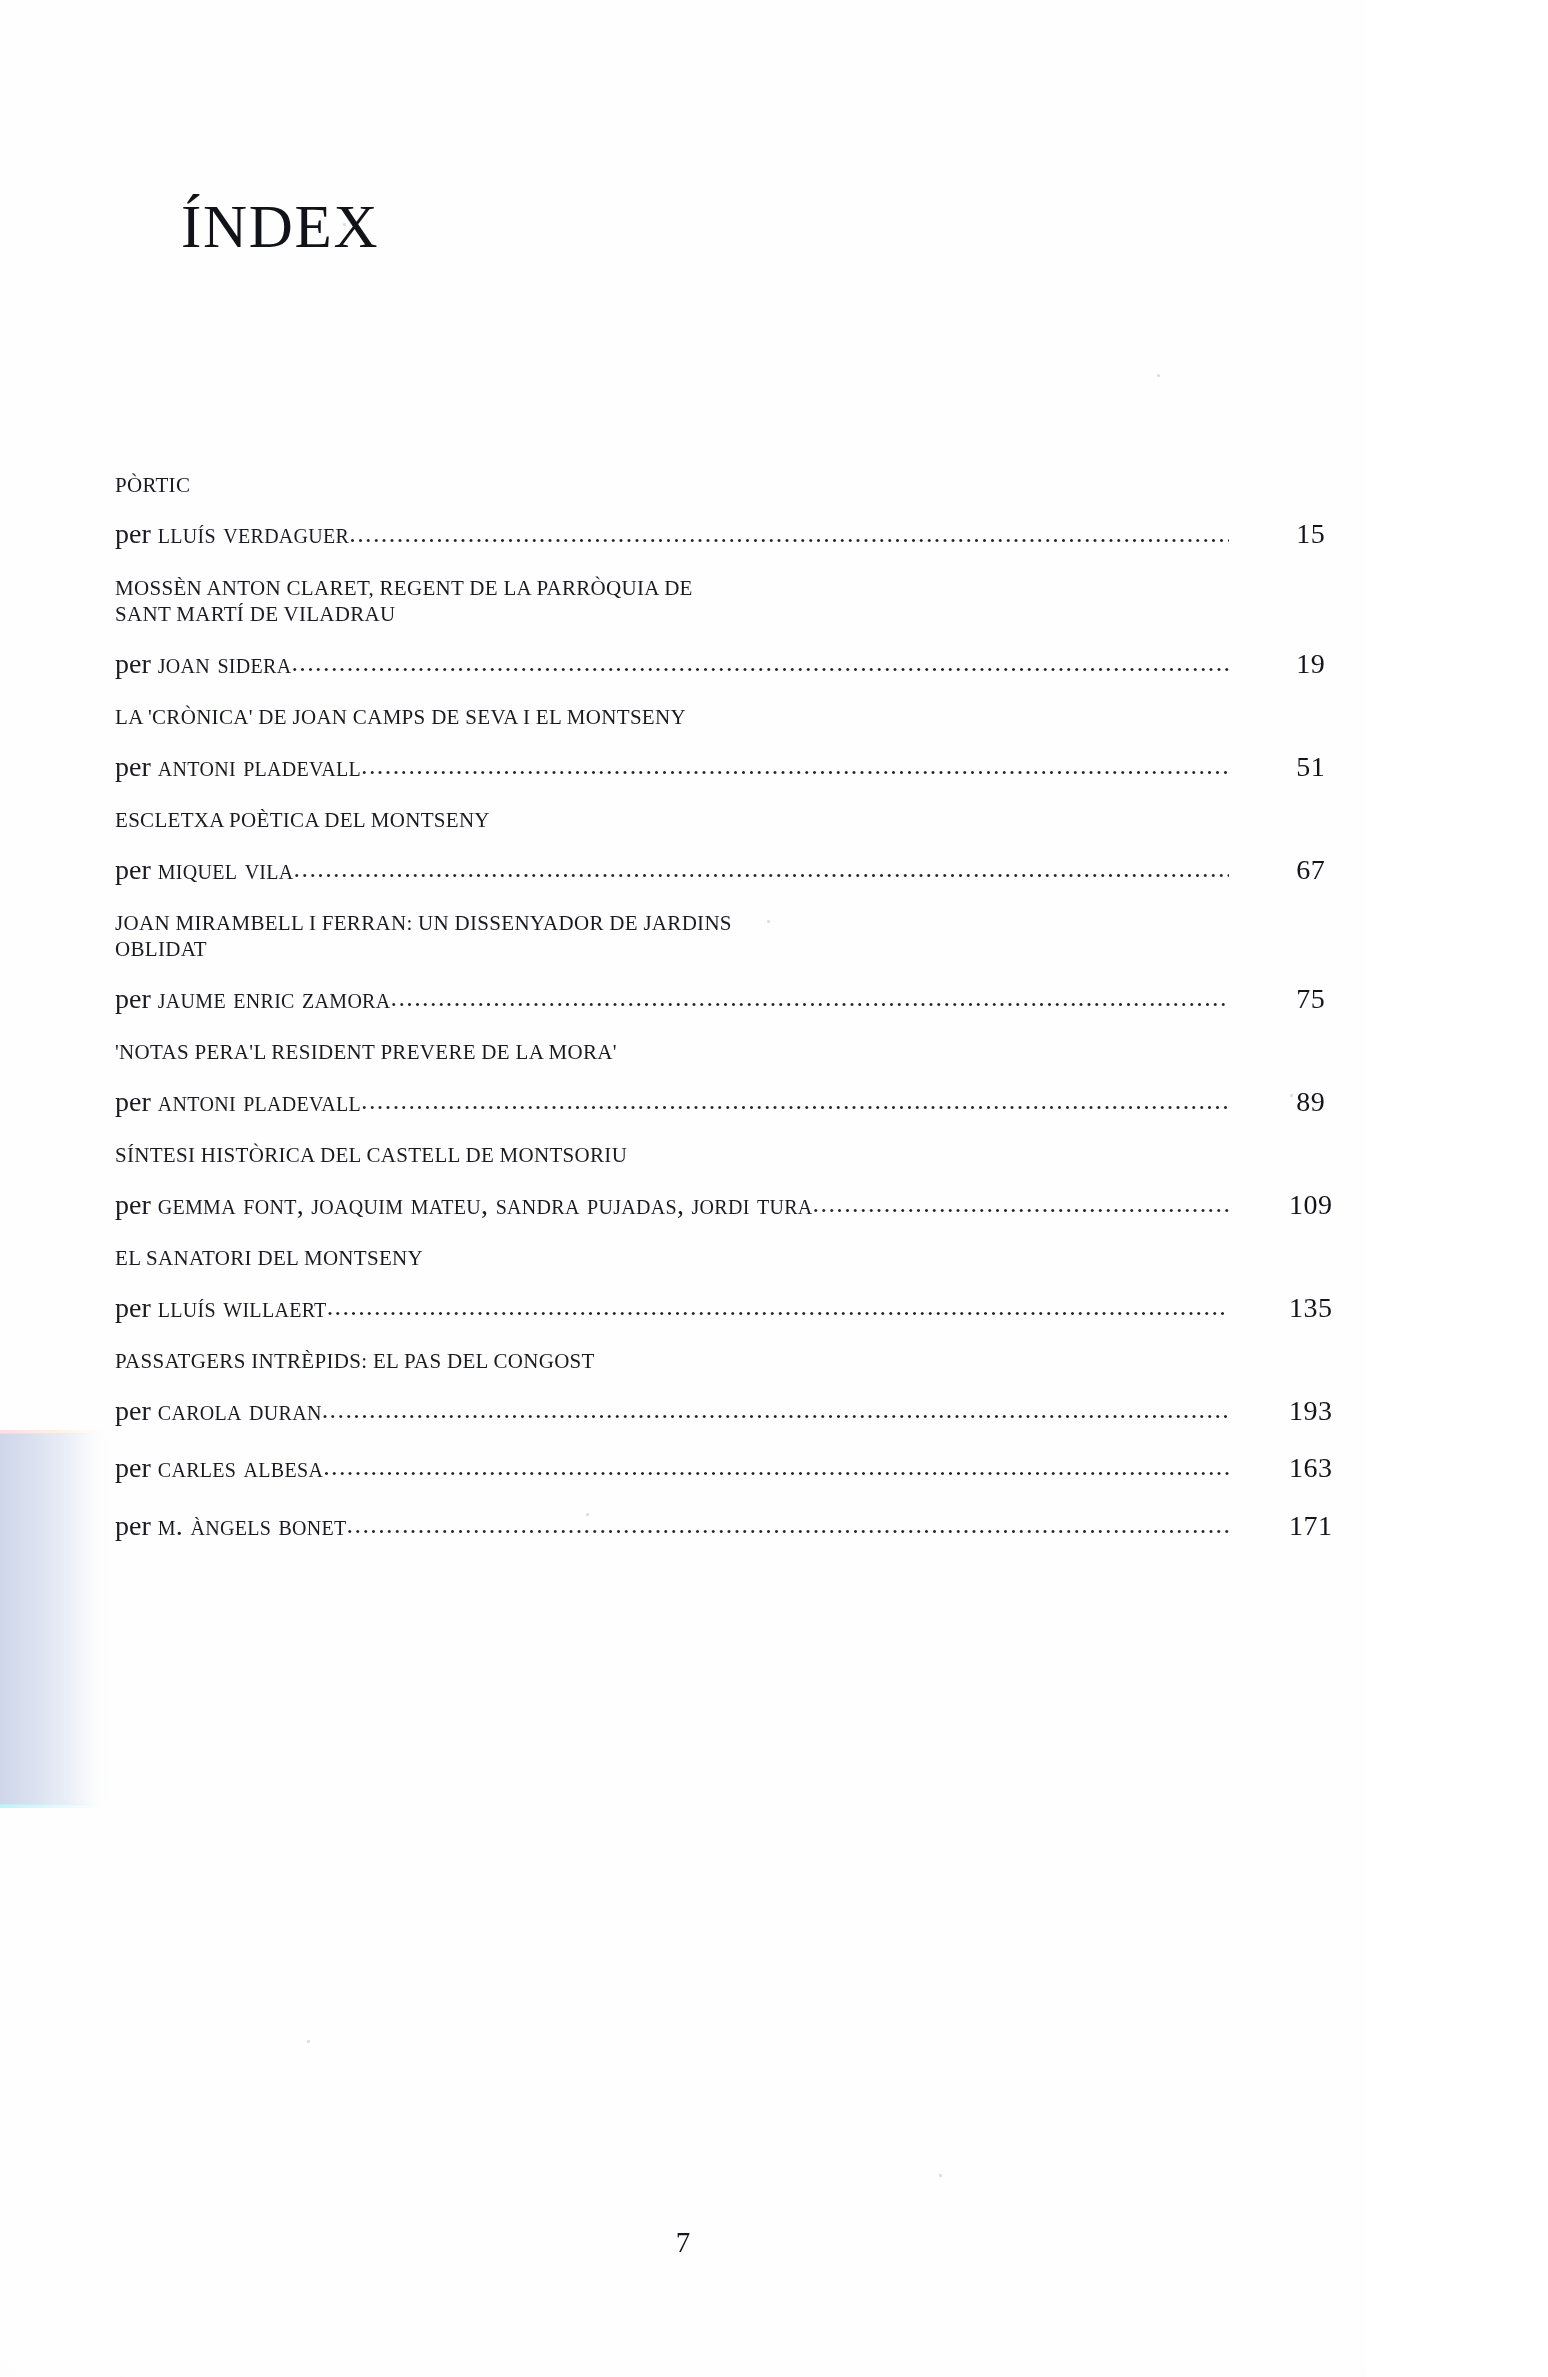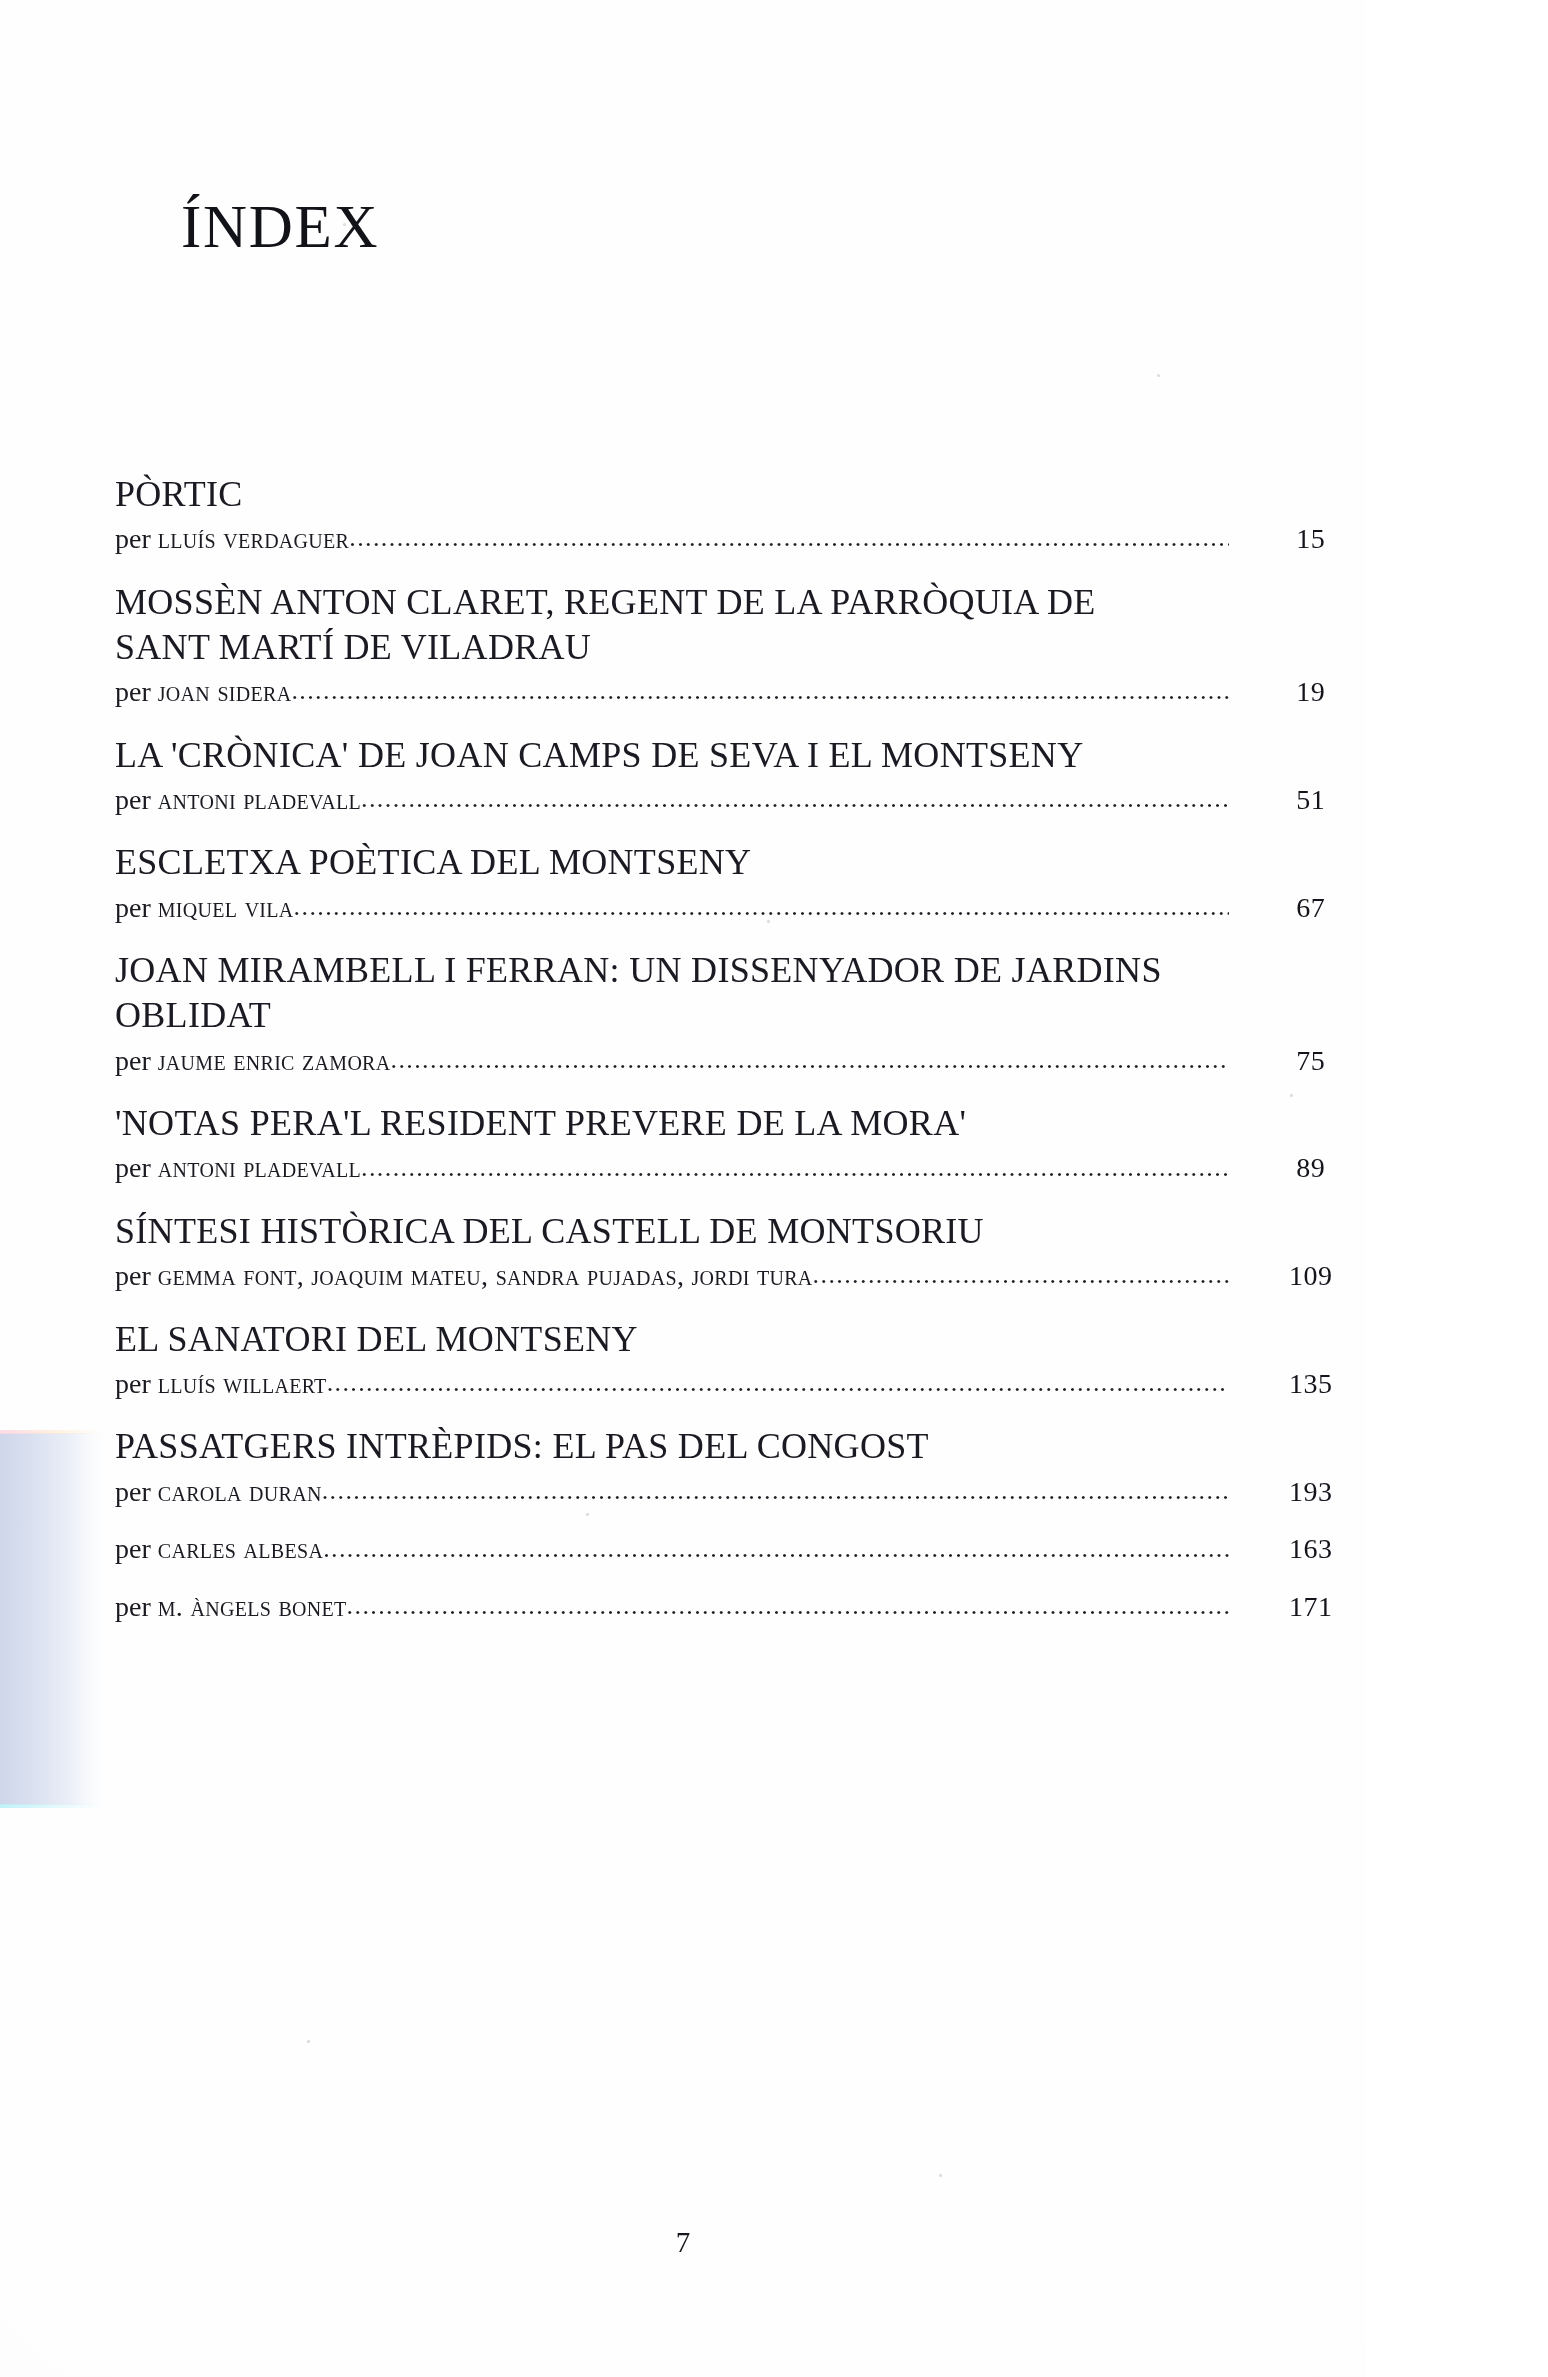--- a/index.html
+++ b/index.html
@@ -87,31 +87,31 @@
     left: 115px;
     top: 472px;
     width: 1291px;
   }
 
   .toc-entry {
     margin-bottom: 24px;
   }
 
   .entry-title {
-    font-size: 36px;
+    font-size: 21px;
     letter-spacing: 0.3px;
     line-height: 1.255;
     color: #1a1a22;
     white-space: pre-line;
   }
 
   .entry-byline {
     display: flex;
     align-items: baseline;
-    margin-top: 5px;
+    margin-top: 19px;
     font-size: 28px;
     line-height: 1.2;
   }
 
   .byline-text {
     flex: 0 0 auto;
     white-space: nowrap;
     color: #1a1a22;
   }
   

